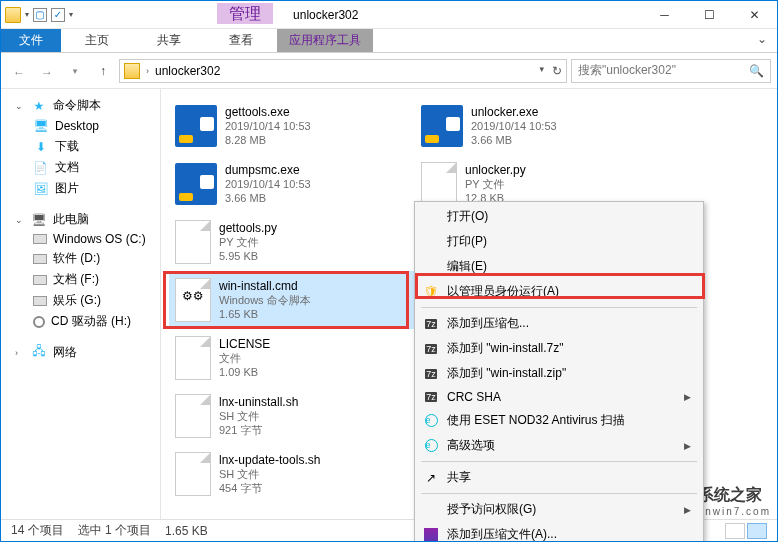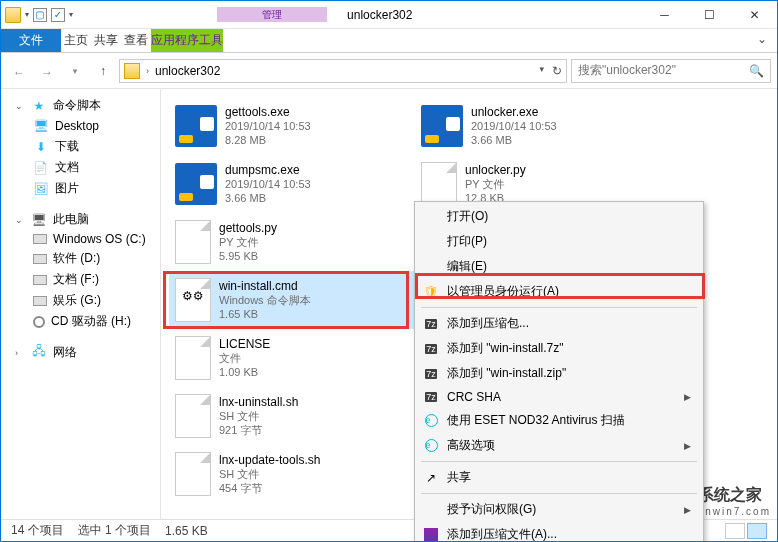--- a/index.html
+++ b/index.html
@@ -4,29 +4,29 @@
 <style>
 * { margin: 0; padding: 0; box-sizing: border-box; font-family: "Microsoft YaHei", "Segoe UI", sans-serif; font-size: 12px; }
 body { background: #fff; width: 778px; height: 542px; border: 1px solid #0078d7; position: relative; overflow: hidden; }
 
 .titlebar { height: 28px; display: flex; align-items: center; background: #fff; border-bottom: 1px solid #e5e5e5; }
 .titlebar .qat { display: flex; align-items: center; padding: 0 4px; gap: 4px; }
 .titlebar .qat .folder-ico { width: 16px; height: 16px; background: linear-gradient(#ffe9a6,#f7c94b); border:1px solid #d9a400; border-radius:1px; }
 .titlebar .qat .tick { width: 14px; height: 14px; border:1px solid #888; display:flex; align-items:center; justify-content:center; color:#0078d7; font-size:10px; }
 .titlebar .qat .dd { font-size:8px; color:#555; }
 .titlebar .tabgroup { margin-left: 140px; }
-.titlebar .tabgroup .ctxtab { background:#e1bee7; color:#6a1b9a; padding:2px 45px; font-size:10px; }
+.titlebar .tabgroup .ctxtab { background:#e1bee7; color:#6a1b9a; padding:2px 12px; font-size:16px; }
 .titlebar .title { margin-left: 20px; color:#000; }
 .titlebar .wincontrols { margin-left:auto; display:flex; }
 .titlebar .wincontrols div { width:45px; height:28px; display:flex; align-items:center; justify-content:center; color:#333; }
 
 .ribbon { height: 24px; display:flex; align-items:stretch; border-bottom:1px solid #d0d0d0; }
 .ribbon .filetab { background:#1979ca; color:#fff; padding:3px 18px; }
-.ribbon .tab { padding:3px 3px; color:#333; }
-.ribbon .ctx { background:#84cc16; color:#6a1b9a; padding:3px 0; }
+.ribbon .tab { padding:3px 24px; color:#333; }
+.ribbon .ctx { background:#a3a3a3; color:#6a1b9a; padding:3px 12px; }
 .ribbon .expand { margin-left:auto; padding:3px 10px; color:#555; }
 
 .navbar { height: 36px; display:flex; align-items:center; padding:4px 6px; gap:4px; border-bottom:1px solid #e5e5e5; }
 .navbar .navbtn { width:24px; height:24px; border-radius:2px; display:flex; align-items:center; justify-content:center; color:#888; }
 .navbar .navbtn.enabled { color:#333; }
 .navbar .addr { flex:1; height:24px; border:1px solid #ccc; display:flex; align-items:center; padding:0 4px; gap:6px; }
 .navbar .addr .folder-ico { width:16px; height:16px; background: linear-gradient(#ffe9a6,#f7c94b); border:1px solid #d9a400; }
 .navbar .addr .chev { color:#555; font-size:9px; }
 .navbar .addr .reld { margin-left:auto; display:flex; gap:8px; color:#555; }
 .navbar .search { width:200px; height:24px; border:1px solid #ccc; display:flex; align-items:center; padding:0 6px; color:#777; gap:4px; }

